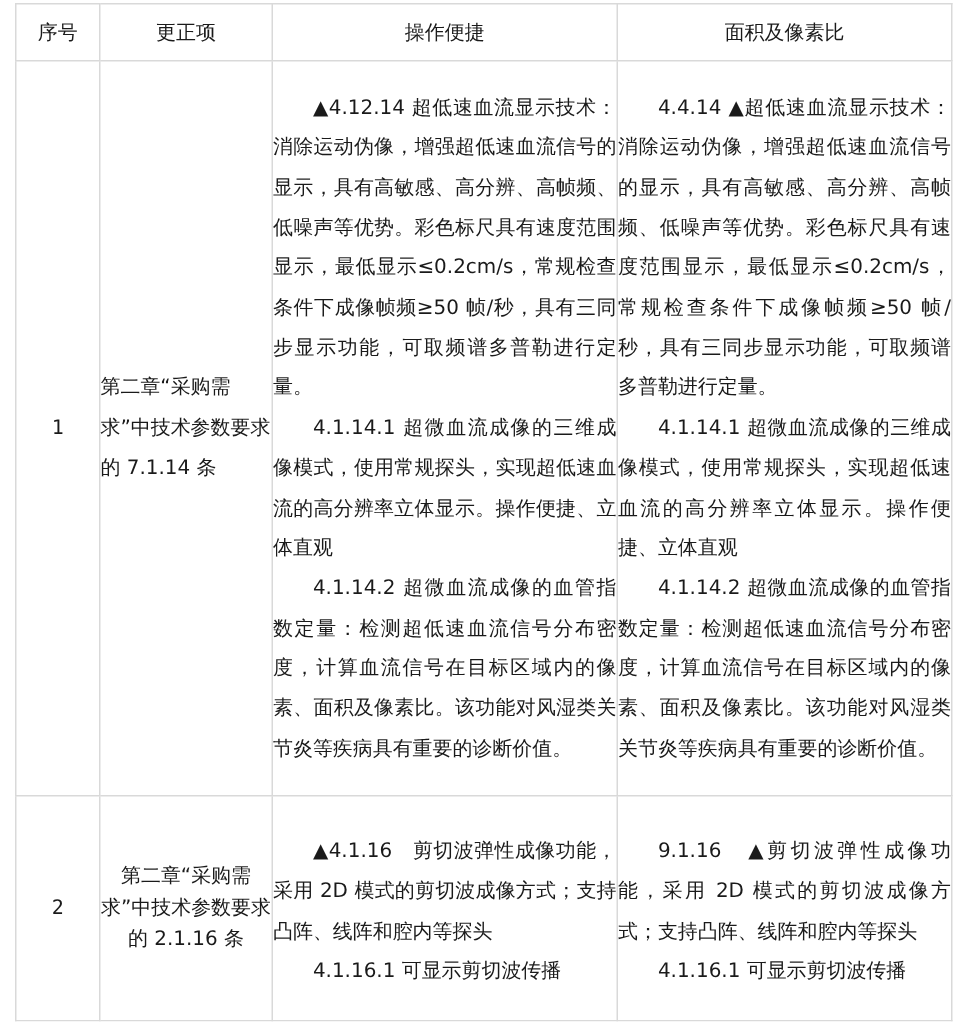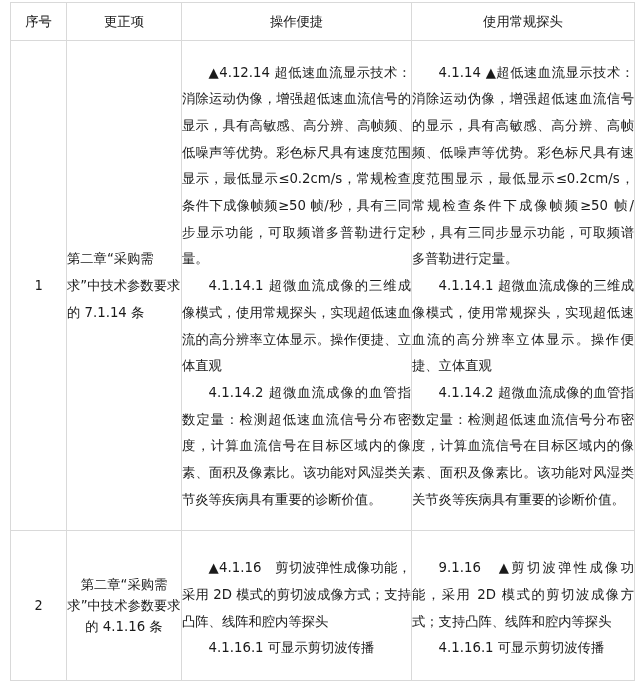--- a/index.html
+++ b/index.html
@@ -33,39 +33,39 @@
     <col class="c-idx">
       <col class="c-item">
       <col class="c-before">
       <col class="c-after">
   </colgroup>
   <tbody>
       <tr>
     <th>序号</th>
     <th>更正项</th>
     <th>操作便捷</th>
-    <th>使用常规探头</th>
+    <th>面积及像素比</th>
   </tr>
   <tr class="r1">
     <td class="idx">1</td>
     <td class="item">第二章“采购需求”中技术参数要求的 7.1.14 条</td>
     <td class="content">
       <p class="indent">▲4.12.14 超低速血流显示技术：消除运动伪像，增强超低速血流信号的显示，具有高敏感、高分辨、高帧频、低噪声等优势。彩色标尺具有速度范围显示，最低显示≤0.2cm/s，常规检查条件下成像帧频≥50 帧/秒，具有三同步显示功能，可取频谱多普勒进行定量。</p>
       <p class="indent">4.1.14.1 超微血流成像的三维成像模式，使用常规探头，实现超低速血流的高分辨率立体显示。操作便捷、立体直观</p>
       <p class="indent">4.1.14.2 超微血流成像的血管指数定量：检测超低速血流信号分布密度，计算血流信号在目标区域内的像素、面积及像素比。该功能对风湿类关节炎等疾病具有重要的诊断价值。</p>
     </td>
     <td class="content">
-      <p class="indent">4.1.14 ▲超低速血流显示技术：消除运动伪像，增强超低速血流信号的显示，具有高敏感、高分辨、高帧频、低噪声等优势。彩色标尺具有速度范围显示，最低显示≤0.2cm/s，常规检查条件下成像帧频≥50 帧/秒，具有三同步显示功能，可取频谱多普勒进行定量。</p>
+      <p class="indent">4.4.14 ▲超低速血流显示技术：消除运动伪像，增强超低速血流信号的显示，具有高敏感、高分辨、高帧频、低噪声等优势。彩色标尺具有速度范围显示，最低显示≤0.2cm/s，常规检查条件下成像帧频≥50 帧/秒，具有三同步显示功能，可取频谱多普勒进行定量。</p>
       <p class="indent">4.1.14.1 超微血流成像的三维成像模式，使用常规探头，实现超低速血流的高分辨率立体显示。操作便捷、立体直观</p>
       <p class="indent">4.1.14.2 超微血流成像的血管指数定量：检测超低速血流信号分布密度，计算血流信号在目标区域内的像素、面积及像素比。该功能对风湿类关节炎等疾病具有重要的诊断价值。</p>
     </td>
   </tr>
   <tr class="r2">
     <td class="idx">2</td>
-    <td class="item r2">第二章“采购需求”中技术参数要求的 4.1.16 条</td>
+    <td class="item r2">第二章“采购需求”中技术参数要求的 2.1.16 条</td>
     <td class="content">
       <p class="indent">▲4.1.16　剪切波弹性成像功能，采用 2D 模式的剪切波成像方式；支持凸阵、线阵和腔内等探头</p>
       <p class="indent">4.1.16.1 可显示剪切波传播</p>
     </td>
     <td class="content">
       <p class="indent">9.1.16　▲剪切波弹性成像功能，采用 2D 模式的剪切波成像方式；支持凸阵、线阵和腔内等探头</p>
       <p class="indent">4.1.16.1 可显示剪切波传播</p>
     </td>
   </tr>
 </tbody>

